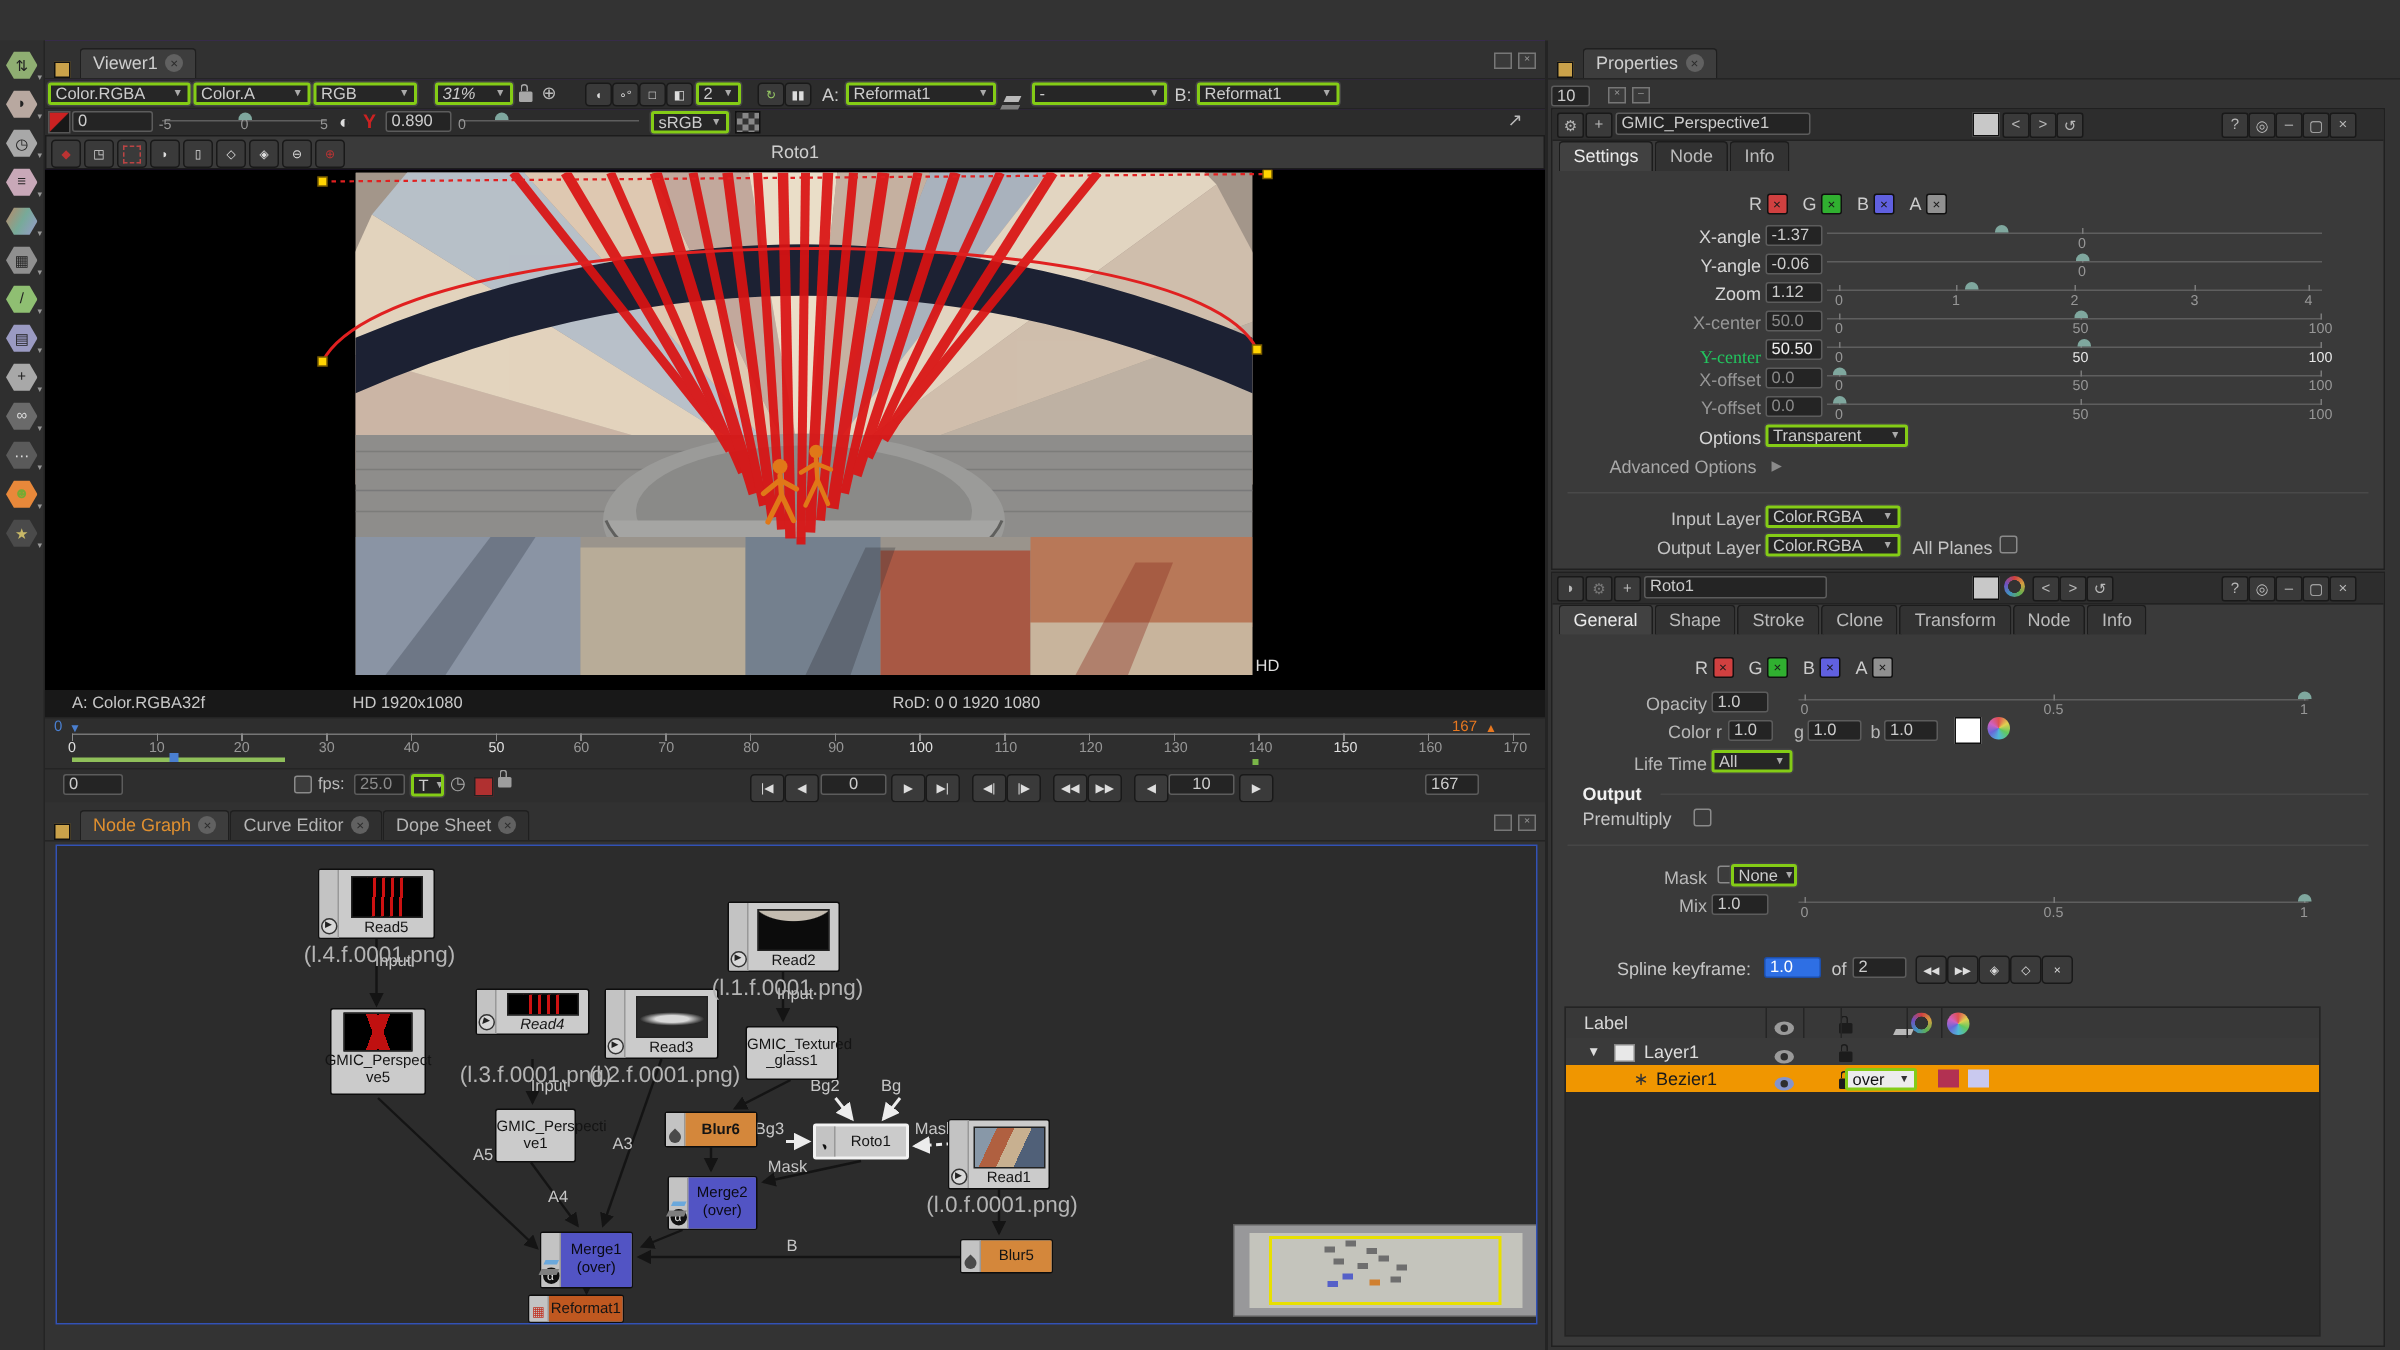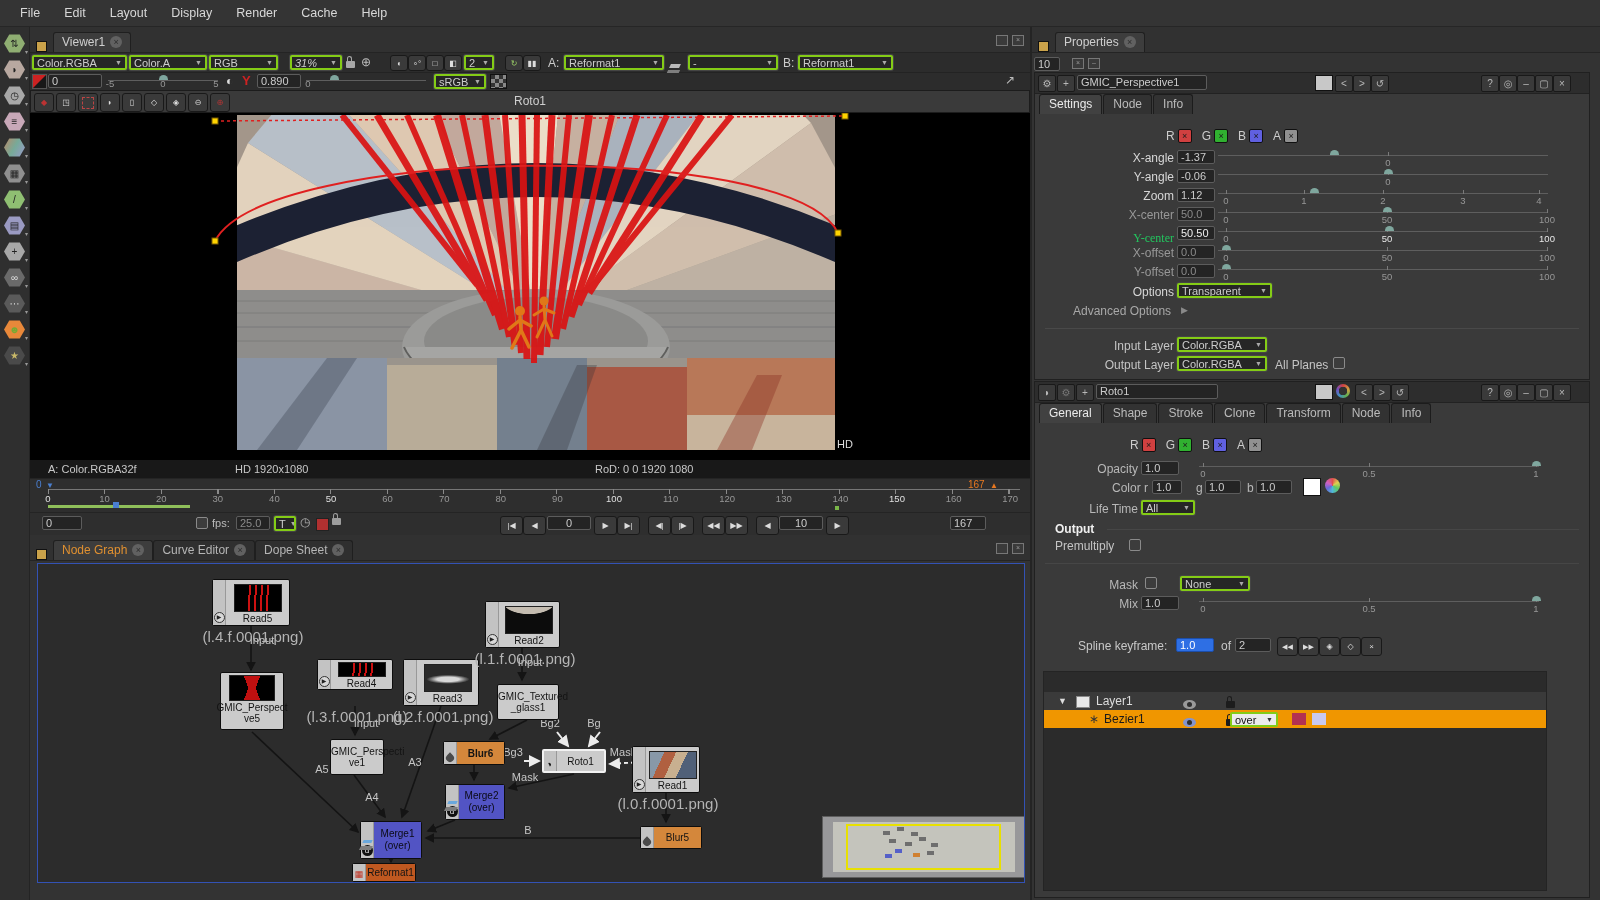--- a/index.html
+++ b/index.html
@@ -67,29 +67,20 @@
   .ptab{padding:2px 9px 3px 9px;border:1px solid #1c1c1c;border-bottom:none;border-radius:3px 3px 0 0;background:#323232;color:#bbb;font-size:12px;margin-right:1px;}
   .ptab.active{background:#414141;color:#eaeaea;}
   .plabel{position:absolute;width:119px;left:20px;text-align:right;font-size:12px;color:#d6d6d6;}
   .colsep{position:absolute;top:0;bottom:0;width:1px;background:#252525;}
 </style>
 </head>
 <body>
 
 <div class="app">
 
-  <div class="menubar">
-    <span class="menu-item">File</span>
-    <span class="menu-item">Edit</span>
-    <span class="menu-item">Layout</span>
-    <span class="menu-item">Display</span>
-    <span class="menu-item">Render</span>
-    <span class="menu-item">Cache</span>
-    <span class="menu-item">Help</span>
-  </div>
 
   <div class="leftbar">
     <div class="tool">
         <div class="hex" style="background:#8fae72;">⇅</div>
         <span class="tri">▾</span>
       </div>
     <div class="tool">
         <div class="hex" style="background:#b8a8a0;">◗</div>
         <span class="tri">▾</span>
       </div>
@@ -454,21 +445,21 @@
         <div class="nstrip">
             <span class="pvbtn">▶</span>
           </div>
         <div class="nbody">
             <div class="nthumb th-red"></div>
             <span>Read5</span>
           </div>
       </div>
       <span class="nsub" style="left:160px;top:64px;">(l.4.f.0001.png)</span>
 
-      <div class="node" style="left:279px;top:95px;width:76px;height:31px;">
+      <div class="node" style="left:279px;top:95px;width:76px;height:31px;font-style:italic;">
         <div class="nstrip">
             <span class="pvbtn">▶</span>
           </div>
         <div class="nbody">
             <div class="nthumb th-red"></div>
             <span>Read4</span>
           </div>
       </div>
       <span class="nsub" style="left:264px;top:144px;">(l.3.f.0001.png)</span>
 
@@ -814,21 +805,21 @@
         </div>
 
       <span class="abs" style="left:20px;top:140px;color:#f0f0f0;font-weight:bold;">Output</span>
       <div class="abs" style="left:72px;right:10px;top:147px;height:1px;background:#464646;"></div>
       <span class="abs" style="left:20px;top:157px;color:#c4c4c4;">Premultiply</span>
       <span class="cb abs" style="left:94px;top:157px;"></span>
       <div class="abs" style="left:10px;right:10px;top:181px;height:1px;background:#464646;"></div>
 
       <span class="plabel" style="top:196px;width:83px;color:#b8b8b8;">Mask</span>
       <span class="cb abs" style="left:110px;top:195px;"></span>
-      <div class="dd abs" style="left:145px;top:194px;width:70px;text-align:right;">
+      <div class="dd abs" style="left:119px;top:194px;width:44px;text-align:right;">
           <span>None</span>
           <span class="ar">▼</span>
         </div>
 
       <span class="plabel" style="top:215px;width:83px;color:#b8b8b8;">Mix</span>
       <div class="vf abs" style="left:106px;top:214px;width:38px;">1.0</div>
       <div class="abs" style="left:164px;top:211px;width:340px;height:20px;">
         <div class="slider-line" style="left:0;right:0;top:8px;"></div>
         <span class="tickmark" style="left:4px;top:5px;"></span>
           <span class="tickmark" style="left:170px;top:5px;"></span>
@@ -843,20 +834,29 @@
       <div class="vf abs" style="left:141px;top:256px;width:38px;background:#2e6fe4;color:#fff;border-color:#1c4eaa;">1.0</div>
       <span class="abs" style="left:186px;top:257px;color:#c8c8c8;">of</span>
       <div class="vf abs" style="left:200px;top:256px;width:36px;">2</div>
       <span class="tbtn" style="left:242px;top:255px;width:19px;font-size:7px;">◀◀</span>
       <span class="tbtn" style="left:263px;top:255px;width:19px;font-size:7px;">▶▶</span>
       <span class="tbtn" style="left:284px;top:255px;width:19px;">◈</span>
       <span class="tbtn" style="left:305px;top:255px;width:19px;">◇</span>
       <span class="tbtn" style="left:326px;top:255px;width:19px;">×</span>
 
       <div class="abs" style="left:8px;top:289px;width:502px;height:218px;background:#2b2b2b;border:1px solid #242424;">
+        <div class="abs" style="left:0;top:0;right:0;height:20px;background:#383838;border-bottom:1px solid #222;">
+          <span class="abs" style="left:12px;top:3px;color:#d8d8d8;">Label</span>
+          <span class="abs i-eye" style="left:139px;top:6px;"></span>
+          <span class="abs i-lock" style="left:166px;top:5px;"></span>
+          <span class="abs i-layers" style="left:190px;top:6px;"></span>
+          <span class="abs i-ring" style="left:230px;top:3px;"></span>
+          <span class="abs i-wheel" style="left:254px;top:3px;"></span>
+          <span class="colsep" style="left:133px;"></span><span class="colsep" style="left:158px;"></span><span class="colsep" style="left:183px;"></span><span class="colsep" style="left:227px;"></span><span class="colsep" style="left:250px;"></span>
+        </div>
         <div class="abs" style="left:0;top:20px;right:0;height:18px;background:#3a3a3a;border-bottom:1px solid #2a2a2a;">
           <span class="abs" style="left:14px;top:4px;font-size:9px;color:#ddd;">▼</span>
           <span class="abs" style="left:32px;top:4px;width:12px;height:10px;background:#e8e8e8;border:1px solid #888;"></span>
           <span class="abs" style="left:52px;top:2px;color:#ddd;">Layer1</span>
           <span class="abs i-eye" style="left:139px;top:5px;"></span>
           <span class="abs i-lock" style="left:166px;top:4px;"></span>
         </div>
         <div class="abs" style="left:0;top:38px;right:0;height:18px;background:#f09600;">
           <span class="abs" style="left:45px;top:2px;color:#333;">∗</span>
           <span class="abs" style="left:60px;top:2px;color:#1a1a1a;">Bezier1</span>

